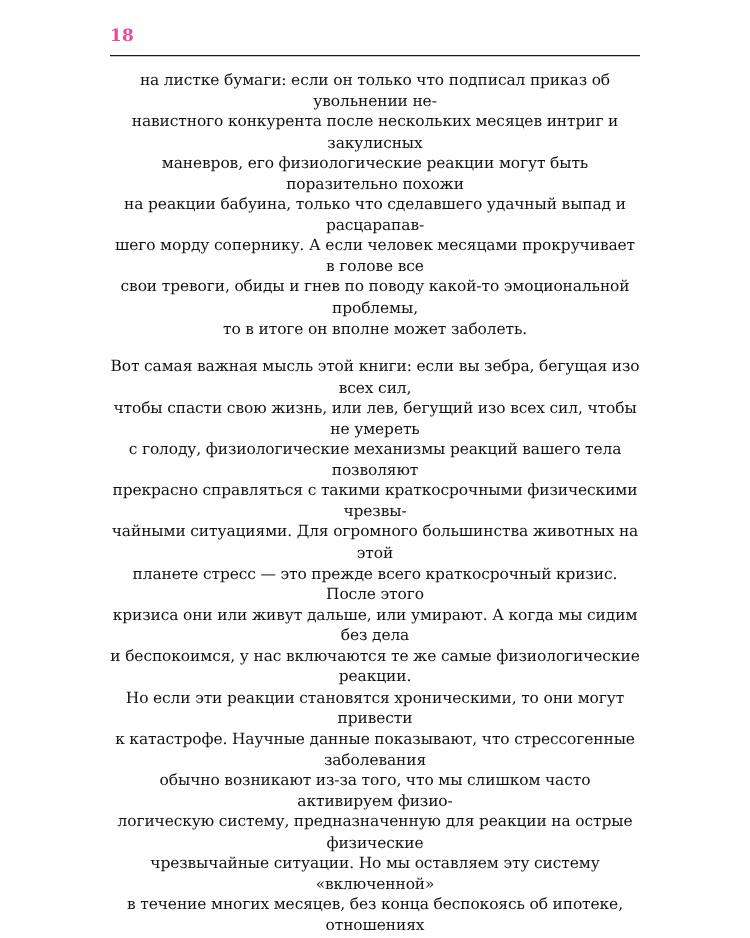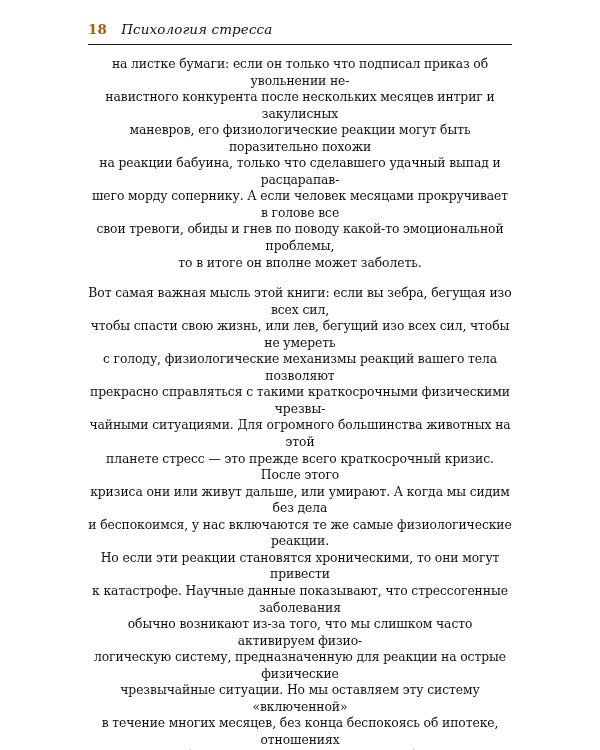--- a/index.html
+++ b/index.html
@@ -28,21 +28,21 @@
     width: 424px;
     display: flex;
     align-items: baseline;
     gap: 14px;
   }
   .folio {
     font-family: "DejaVu Serif", "Liberation Serif", serif;
     font-weight: bold;
     font-size: 13.5px;
     letter-spacing: 0.2px;
-    color: #a16207;
+    color: #ec4899;
   }
   .head-title {
     font-family: "DejaVu Serif", "Liberation Serif", serif;
     font-style: italic;
     font-size: 13.5px;
     color: #111;
     letter-spacing: 0.1px;
   }
   .head-rule {
     position: absolute;
@@ -73,21 +73,20 @@
     margin-bottom: 0;
   }
 </style>
 </head>
 <body>
 
 <div class="page">
 
   <div class="running-head">
     <span class="folio">18</span>
-    <span class="head-title">Психология стресса</span>
   </div>
 
   <div class="head-rule"></div>
 
   <div class="body-col">
     <p class="para">на листке бумаги: если он только что подписал приказ об увольнении не-
 навистного конкурента после нескольких месяцев интриг и закулисных
 маневров, его физиологические реакции могут быть поразительно похожи
 на реакции бабуина, только что сделавшего удачный выпад и расцарапав-
 шего морду сопернику. А если человек месяцами прокручивает в голове все

